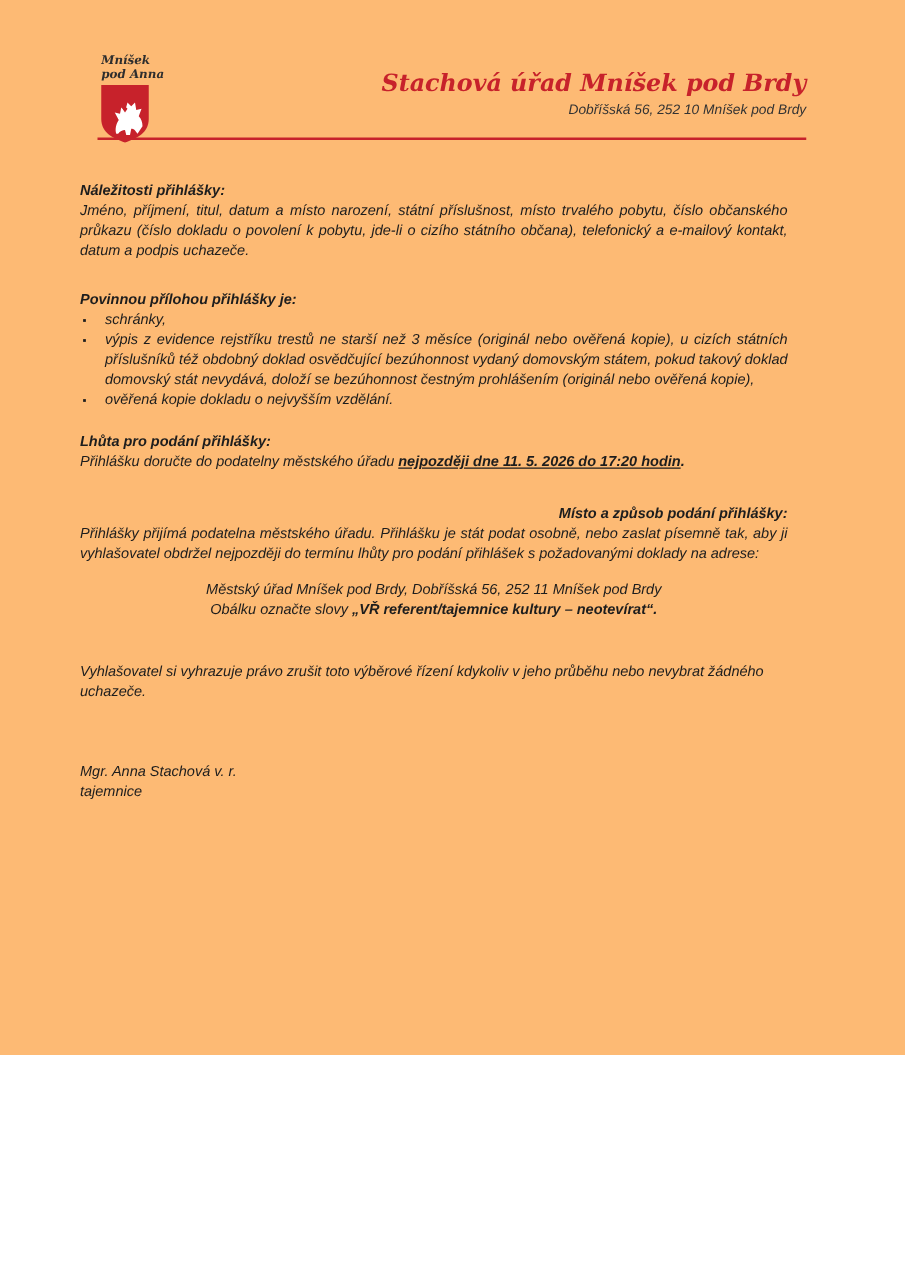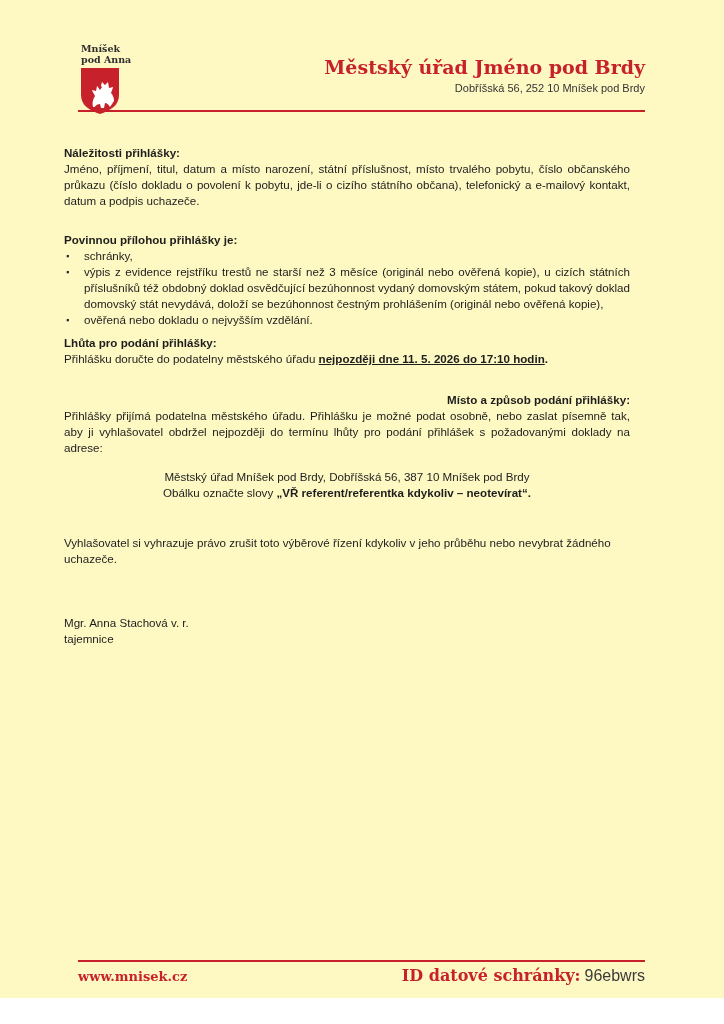--- a/index.html
+++ b/index.html
@@ -1,22 +1,23 @@
 <!DOCTYPE html>
 <html lang="cs"><head>
 <meta charset="utf-8">
 <style>
   html,body{margin:0;padding:0;background:#ffffff;}
   .page{
     position:relative;
-    width:724px;height:998px;
-    background:#fef9c3;
+    width:724px;height:844px;
+    background:#fdba74;
     font-family:"Liberation Sans", sans-serif;
     color:var(--text,#1d1d1d);
     overflow:hidden;
+    font-style:italic;
   }
   
   .logo{position:absolute;top:44px;left:80px;width:56px;}
   .logo-text{
     font-family:"DejaVu Serif", serif;
     font-weight:bold;
     font-size:9.5px;line-height:10.5px;
     color:#2e2e2e;letter-spacing:0;
     margin-left:1px;
   }
@@ -41,21 +42,21 @@
   
   .main{
     position:absolute;top:145px;left:64px;width:566px;
     font-size:11.6px;line-height:16px;
   }
   .heading{font-weight:bold;margin:0;}
   .para{margin:0;}
   .justify{text-align:justify;}
   .mt12{margin-top:23px;}
   .mt13{margin-top:13px;}
-  .mt18{margin-top:7px;}
+  .mt18{margin-top:18px;}
   .mt25{margin-top:25px;text-align:right;}
   .mt32{margin-top:48px;}
   .mt55{margin-top:34px;}
   .bullet-list{margin:0;padding:0;list-style:none;}
   .bullet-item{display:flex;margin:0;}
   .bullet-marker{
     width:20px;flex:0 0 20px;
     font-size:9px;line-height:16px;
     padding-left:2px;box-sizing:border-box;
   }
@@ -97,21 +98,21 @@
       <div>pod Anna</div>
     </div>
     <svg class="logo-shield" width="40" height="48" viewBox="0 0 40 48" aria-hidden="true">
       <path d="M1 1 h38 v27 c0 11 -9 15.5 -19 19 C10 43.5 1 39 1 28 Z" fill="#c7222b"></path>
       <path fill="#ffffff" d="M13 40c-1.2-4 0-8 2-11l-3.2-6 4.2 1 1-5 3 3 2-7 3 3 3-3 1 6 4.2-1-2.2 6c2 2 3 5 3 8l-4 6c-2-3-3-4-5-4l-1 5h-3l-1-4c-2 0-4 1-5.5 3z"></path>
       <path fill="#c7222b" d="M18 20l2 3 2-3-2-2z"></path>
     </svg>
   </div>
 
   <div class="header-right">
-    <div class="header-title">Městský úřad Jméno pod Brdy</div>
+    <div class="header-title">Stachová úřad Mníšek pod Brdy</div>
     <div class="header-subtitle">Dobříšská 56, 252 10 Mníšek pod Brdy</div>
   </div>
 
   <div class="header-rule"></div>
 
   <div class="main">
 
     <p class="heading">Náležitosti přihlášky:</p>
     <p class="para justify">Jméno, příjmení, titul, datum a místo narození, státní příslušnost, místo trvalého pobytu, číslo občanského průkazu (číslo dokladu o povolení k pobytu, jde-li o cizího státního občana), telefonický a e-mailový kontakt, datum a podpis uchazeče.</p>
 
@@ -120,31 +121,31 @@
       <li class="bullet-item">
         <span class="bullet-marker">▪</span>
         <span class="bullet-body">schránky,</span>
       </li>
       <li class="bullet-item">
         <span class="bullet-marker">▪</span>
         <span class="bullet-body justify">výpis z evidence rejstříku trestů ne starší než 3 měsíce (originál nebo ověřená kopie), u cizích státních příslušníků též obdobný doklad osvědčující bezúhonnost vydaný domovským státem, pokud takový doklad domovský stát nevydává, doloží se bezúhonnost čestným prohlášením (originál nebo ověřená kopie),</span>
       </li>
       <li class="bullet-item">
         <span class="bullet-marker">▪</span>
-        <span class="bullet-body">ověřená nebo dokladu o nejvyšším vzdělání.</span>
+        <span class="bullet-body">ověřená kopie dokladu o nejvyšším vzdělání.</span>
       </li>
     </ul>
 
     <p class="heading mt18">Lhůta pro podání přihlášky:</p>
-    <p class="para"><span>Přihlášku doručte do podatelny městského úřadu </span><span class="deadline">nejpozději dne 11. 5. 2026 do 17:10 hodin</span><span class="bold">.</span></p>
+    <p class="para"><span>Přihlášku doručte do podatelny městského úřadu </span><span class="deadline">nejpozději dne 11. 5. 2026 do 17:20 hodin</span><span class="bold">.</span></p>
 
     <p class="heading mt25">Místo a způsob podání přihlášky:</p>
-    <p class="para justify">Přihlášky přijímá podatelna městského úřadu. Přihlášku je možné podat osobně, nebo zaslat písemně tak, aby ji vyhlašovatel obdržel nejpozději do termínu lhůty pro podání přihlášek s požadovanými doklady na adrese:</p>
-    <p class="para centered mt13">Městský úřad Mníšek pod Brdy, Dobříšská 56, 387 10 Mníšek pod Brdy</p>
-    <p class="para centered"><span>Obálku označte slovy </span><span class="bold">„VŘ referent/referentka kdykoliv – neotevírat“.</span></p>
+    <p class="para justify">Přihlášky přijímá podatelna městského úřadu. Přihlášku je stát podat osobně, nebo zaslat písemně tak, aby ji vyhlašovatel obdržel nejpozději do termínu lhůty pro podání přihlášek s požadovanými doklady na adrese:</p>
+    <p class="para centered mt13">Městský úřad Mníšek pod Brdy, Dobříšská 56, 252 11 Mníšek pod Brdy</p>
+    <p class="para centered"><span>Obálku označte slovy </span><span class="bold">„VŘ referent/tajemnice kultury – neotevírat“.</span></p>
 
     <p class="para mt55">Vyhlašovatel si vyhrazuje právo zrušit toto výběrové řízení kdykoliv v jeho průběhu nebo nevybrat žádného uchazeče.</p>
 
     <p class="para mt32">Mgr. Anna Stachová v. r.</p>
     <p class="para">tajemnice</p>
 
   </div>
 
   <div class="footer-rule"></div>
   <div class="footer">

